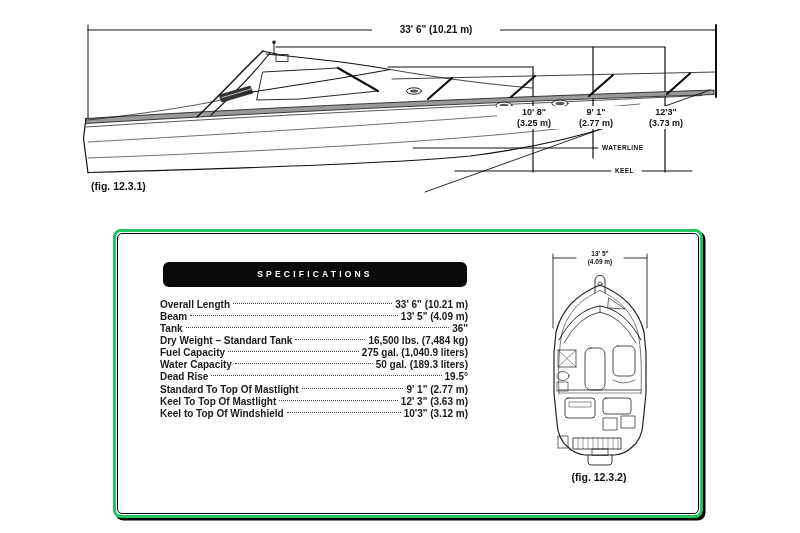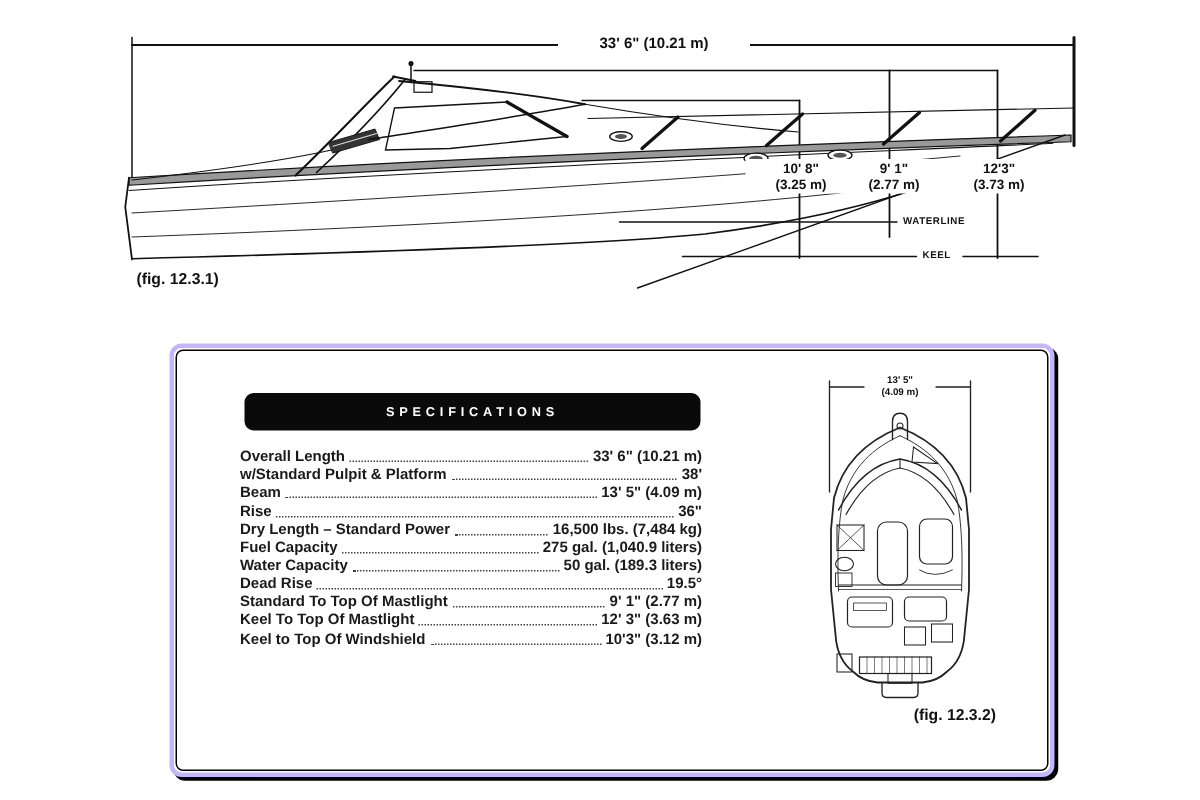--- a/index.html
+++ b/index.html
@@ -16,35 +16,35 @@
   .dim-mast-wl{left:560px;top:106px;width:72px;}
   .dim-mast-keel{left:629px;top:106px;width:74px;}
   .tiny-label{position:absolute;font-weight:bold;font-size:6.5px;letter-spacing:.4px;background:#fff;padding:0 2px;color:#111;}
   .waterline-label{left:600px;top:144px;}
   .keel-label{left:613px;top:167px;}
   .fig-caption{position:absolute;font-weight:bold;font-size:10.5px;color:#111;text-align:right;}
   .fig1{left:91px;top:180px;}
 
   
   .spec-box{position:absolute;left:113px;top:229px;width:584px;height:283px;
-            border:3px solid #c4b5fd;border-radius:8px;background:#fff;
+            border:3px solid #22c55e;border-radius:8px;background:#fff;
             box-shadow:2.5px 2.5px 0 #000;}
   .spec-inner{position:absolute;left:1px;top:1px;right:1px;bottom:1px;
               border:1px solid #000;border-radius:5px;}
   .spec-header{position:absolute;left:47px;top:30px;width:304px;height:25px;
                background:#0a0a0a;color:#fff;border-radius:6px;
                display:flex;flex-direction:column;justify-content:center;align-items:center;}
   .spec-header div{font-size:8.5px;font-weight:bold;letter-spacing:3.2px;line-height:11px;white-space:nowrap;}
   .spec-list{position:absolute;left:44px;top:66px;width:308px;}
-  .spec-row{display:flex;align-items:flex-end;height:12.15px;font-size:10px;font-weight:bold;color:#1a1a1a;}
+  .spec-row{display:flex;align-items:center;height:12.15px;font-size:10px;font-weight:bold;color:#1a1a1a;}
   .spec-row .lbl{white-space:nowrap;}
   .spec-row .dots{flex:1;border-bottom:1.6px dotted #444;margin:0 3px 2px 3px;min-width:8px;}
   .spec-row .val{white-space:nowrap;}
   .dim-beam{left:451px;top:17px;width:66px;font-size:6.5px;line-height:8px;background:transparent;}
-  .fig2{left:470px;top:239px;width:78px;text-align:right;}
+  .fig2{left:444px;top:239px;width:78px;text-align:center;}
 </style>
 </head>
 <body>
 
 <div class="canvas">
 
   <svg class="abs" style="left:0;top:0;" width="800" height="212" viewBox="0 0 800 212">
     <g stroke="#111" fill="none" stroke-linecap="round">
 
       <line x1="88" y1="30" x2="716" y2="30" stroke-width="1.2"></line>
@@ -136,36 +136,31 @@
     </div>
 
     <div class="spec-list">
 
     <div class="spec-row">
         <span class="lbl">Overall Length</span>
         <span class="dots"></span>
         <span class="val">33' 6" (10.21 m)</span>
       </div>
         <div class="spec-row">
-        <span class="lbl">w/Standard Pulpit &amp; Platform</span>
-        <span class="dots"></span>
-        <span class="val">38'</span>
-      </div>
-        <div class="spec-row">
         <span class="lbl">Beam</span>
         <span class="dots"></span>
         <span class="val">13' 5" (4.09 m)</span>
       </div>
         <div class="spec-row">
-        <span class="lbl">Rise</span>
+        <span class="lbl">Tank</span>
         <span class="dots"></span>
         <span class="val">36"</span>
       </div>
         <div class="spec-row">
-        <span class="lbl">Dry Length – Standard Power</span>
+        <span class="lbl">Dry Weight – Standard Tank</span>
         <span class="dots"></span>
         <span class="val">16,500 lbs. (7,484 kg)</span>
       </div>
         <div class="spec-row">
         <span class="lbl">Fuel Capacity</span>
         <span class="dots"></span>
         <span class="val">275 gal. (1,040.9 liters)</span>
       </div>
         <div class="spec-row">
         <span class="lbl">Water Capacity</span>

